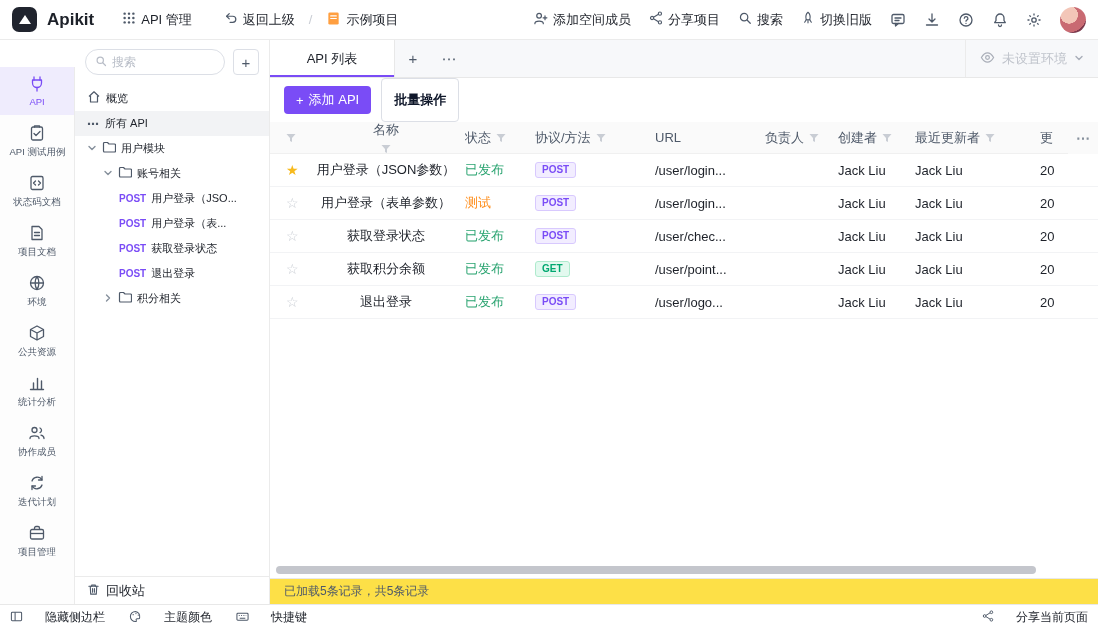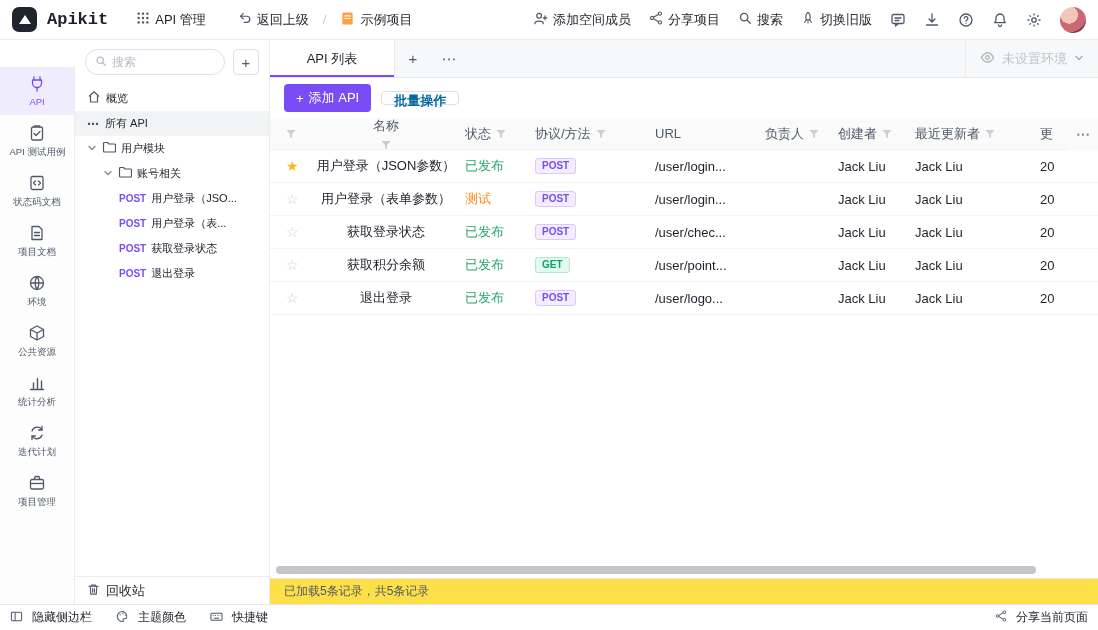--- a/index.html
+++ b/index.html
@@ -7,21 +7,21 @@
     font-family:"Liberation Sans","DejaVu Sans",sans-serif; font-size:13px; color:#1d2129; }
   .app { width:1098px; height:630px; display:flex; flex-direction:column; }
 
   
   .topbar { height:40px; flex:0 0 40px; display:flex; align-items:center; padding:0 12px;
     border-bottom:1px solid #ebebeb; gap:10px; background:#fff; }
   .logo-box { width:25px; height:25px; background:#20242e; border-radius:7px; display:flex;
     align-items:center; justify-content:center; }
   .logo-tri { width:0; height:0; border-left:6px solid transparent; border-right:6px solid transparent;
     border-bottom:9px solid #fff; }
-  .logo-text { font-size:17px; font-weight:700; margin-right:18px;font-family:Liberation Mono, monospace; }
+  .logo-text { font-size:17px; font-weight:700; margin-right:18px; }
   .tb-item { display:flex; align-items:center; gap:5px; color:#1d2129; cursor:pointer; white-space:nowrap; }
   .tb-sep { color:#c9cdd4; margin:0 4px; }
   .tb-right { margin-left:auto; display:flex; align-items:center; gap:18px; }
   .tb-iconbtn { display:flex; align-items:center; justify-content:center; cursor:pointer; }
   .avatar { width:26px; height:26px; border-radius:50%;
     background:radial-gradient(circle at 35% 30%, #f3c6b8 0 35%, #c96a72 36% 70%, #7e3a4d 71%); }
 
   
   .middle { flex:1; display:flex; min-height:0; }
 
@@ -63,21 +63,21 @@
   .tab { position:relative; width:125px; background:#fff; border-right:1px solid #e8e8e8;
     display:flex; align-items:center; justify-content:center; font-size:13px; cursor:pointer; }
   .tab::after { content:""; position:absolute; left:0; right:0; bottom:0; height:2px; background:#7a4cf6; }
   .tab-btn { width:36px; display:flex; align-items:center; justify-content:center; color:#4e5969;
     font-size:15px; cursor:pointer; background:transparent; border:none; }
   .env { margin-left:auto; display:flex; align-items:center; gap:7px; padding:0 14px;
     border-left:1px solid #ebebeb; color:#c0c4cc; cursor:pointer; }
   .toolbar { flex:0 0 40px; display:flex; align-items:center; gap:10px; padding:0 14px; }
   .btn-primary { height:28px; background:#7a4cf6; color:#fff; border:none; border-radius:4px;
     padding:0 12px; font-size:13px; display:flex; align-items:center; gap:5px; cursor:pointer; font-family:inherit; }
-  .btn-default { height:14px; background:#fff; color:#0369a1; border:1px solid #dcdfe6; border-radius:4px;
+  .btn-default { height:44px; background:#fff; color:#0f172a; border:1px solid #dcdfe6; border-radius:4px;
     padding:0 12px; font-size:13px; font-weight:700; cursor:pointer; font-family:inherit; }
 
   .table { position:relative; overflow:hidden; }
   .thead { position:relative; height:32px; display:flex; align-items:center; background:#fafafa;
     border-bottom:1px solid #f0f0f0; color:#4e5969; }
   .trow { height:33px; display:flex; align-items:center; border-bottom:1px solid #f2f3f5; background:#fff; }
   .cell { flex:0 0 auto; display:flex; align-items:center; gap:5px; padding-right:8px; overflow:hidden; white-space:nowrap; }
   .c-star{width:45px; padding-left:16px;} .c-name{width:150px;flex-direction:column;} .c-status{width:70px;}
   .c-method{width:120px;} .c-url{width:110px;} .c-owner{width:73px;} .c-creator{width:77px;}
   .c-updater{width:125px;} .c-updated{width:120px;}
@@ -93,21 +93,21 @@
 
   .spacer { flex:1; }
   .hscroll { flex:0 0 14px; position:relative; }
   .hthumb { position:absolute; left:6px; right:62px; top:2px; height:8px; border-radius:4px; background:#c4c6cc; cursor:pointer; }
   .loadbar { flex:0 0 26px; background:#fde047; border-top:1px solid #e8e8e8; display:flex;
     align-items:center; padding:0 14px; font-size:12px; color:#4e5969; }
 
   
   .bottombar { flex:0 0 26px; border-top:1px solid #e8e8e8; display:flex; align-items:center;
     gap:24px; padding:0 10px; font-size:12px; background:#fff; }
-  .bb-item { display:flex; align-items:center; gap:9px; cursor:pointer; color:#1d2129; }
+  .bb-item { display:flex; align-items:center; gap:22px; cursor:pointer; color:#1d2129; }
   .bb-right { margin-left:auto; }
 </style>
 </head>
 <body>
 
 <div class="app">
 
   <header class="topbar">
     <span class="logo-box">
         <span class="logo-tri"></span>
@@ -278,20 +278,31 @@
         <span class="si-icon">
             <svg width="18" height="18" viewBox="0 0 18 18" fill="none" stroke="currentColor" stroke-width="1.4" stroke-linecap="round">
               <path d="M2.5 15.5 H15.5"></path>
               <path d="M5.5 15 V9 M9.5 15 V4.5 M13.5 15 V7"></path>
             </svg>
           </span>
         <span class="si-label">统计分析</span>
       </div>
       <div class="side-item">
         <span class="si-icon">
+            <svg width="18" height="18" viewBox="0 0 18 18" fill="none" stroke="currentColor" stroke-width="1.3" stroke-linecap="round">
+              <circle cx="6.5" cy="6" r="2.5"></circle>
+              <path d="M2 14.5 c0-3.5 9-3.5 9 0"></path>
+              <path d="M12 4 a2.5 2.5 0 0 1 0 4.6"></path>
+              <path d="M13 11.2 c2 .5 3 1.6 3 3.3"></path>
+            </svg>
+          </span>
+        <span class="si-label">协作成员</span>
+      </div>
+      <div class="side-item">
+        <span class="si-icon">
             <svg width="18" height="18" viewBox="0 0 18 18" fill="none" stroke="currentColor" stroke-width="1.3" stroke-linecap="round" stroke-linejoin="round">
               <path d="M4 7 a5.5 5.5 0 0 1 10 -1"></path>
               <path d="M14 2.5 V6 H10.5"></path>
               <path d="M14 11 a5.5 5.5 0 0 1 -10 1"></path>
               <path d="M4 15.5 V12 H7.5"></path>
             </svg>
           </span>
         <span class="si-label">迭代计划</span>
       </div>
       <div class="side-item">
@@ -356,20 +367,29 @@
           <span class="tmethod">POST</span>
           <span class="tlabel">用户登录（表...</span>
         </div>
         <div class="tree-row indent3">
           <span class="tmethod">POST</span>
           <span class="tlabel">获取登录状态</span>
         </div>
         <div class="tree-row indent3">
           <span class="tmethod">POST</span>
           <span class="tlabel">退出登录</span>
+        </div>
+        <div class="tree-row indent2">
+          <span><svg width="10" height="10" viewBox="0 0 10 10" fill="none" stroke="#86909c" stroke-width="1.4" stroke-linecap="round" stroke-linejoin="round">
+                <path d="M3.5 2 L6.5 5 L3.5 8"></path>
+              </svg></span>
+          <span><svg width="14" height="14" viewBox="0 0 14 14" fill="none" stroke="#4e5969" stroke-width="1.2" stroke-linejoin="round">
+                <path d="M1.5 3.5 a1 1 0 0 1 1-1 h3 L7 4 h5.5 a1 1 0 0 1 1 1 v6 a1 1 0 0 1 -1 1 h-10 a1 1 0 0 1 -1-1 Z"></path>
+              </svg></span>
+          <span class="tlabel">积分相关</span>
         </div>
       </div>
 
       <div class="tree-bottom">
         <span><svg width="13" height="13" viewBox="0 0 14 14" fill="none" stroke="#4e5969" stroke-width="1.2" stroke-linecap="round" stroke-linejoin="round">
               <path d="M2 3.5 H12"></path>
               <path d="M5 3.5 V2.3 H9 V3.5"></path>
               <path d="M3.5 3.5 L4 12 H10 L10.5 3.5"></path>
               <path d="M6 6 V10 M8 6 V10"></path>
             </svg></span>

